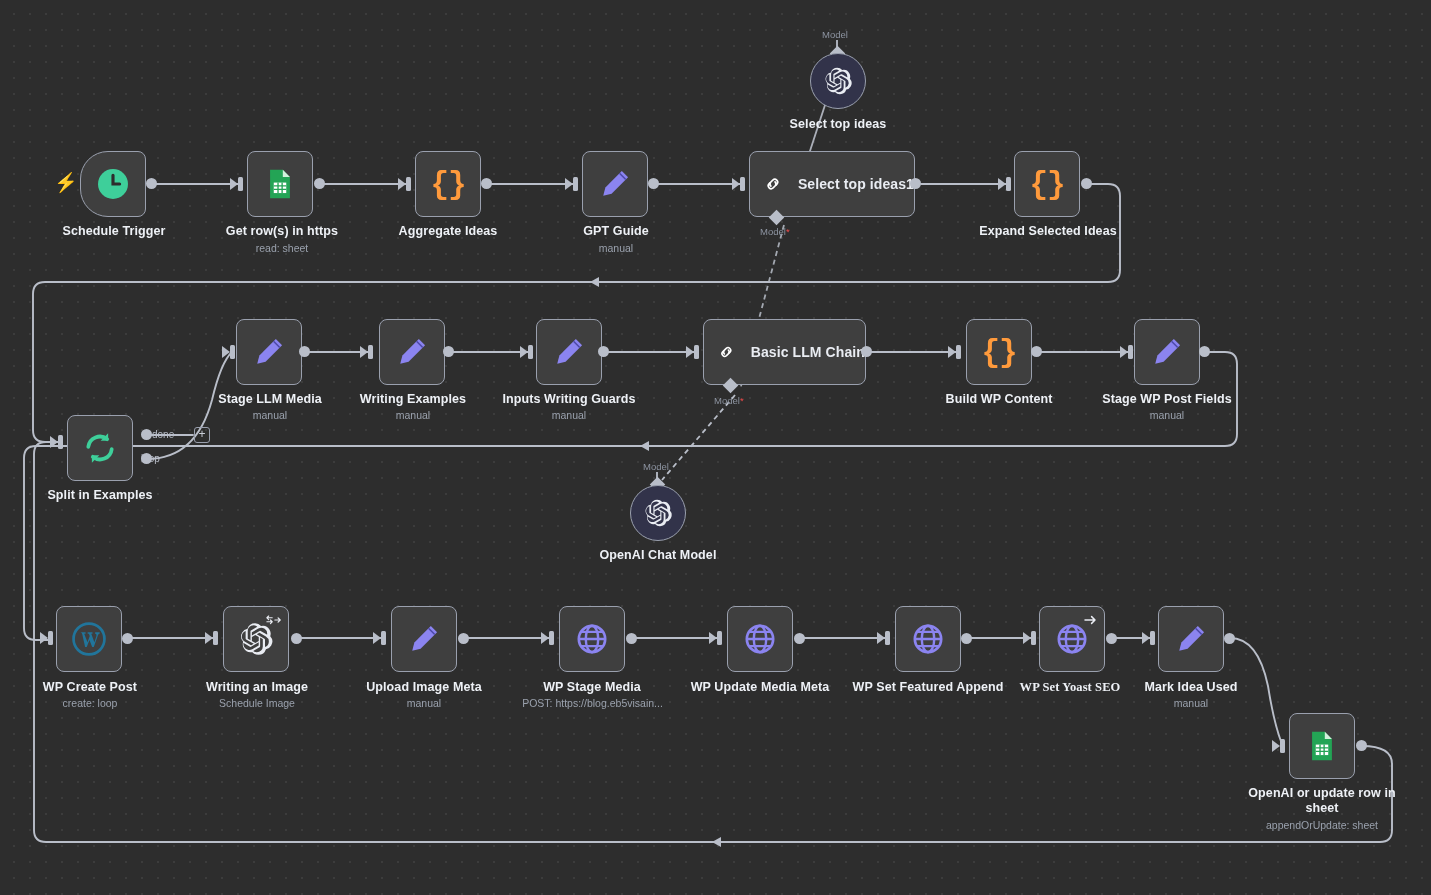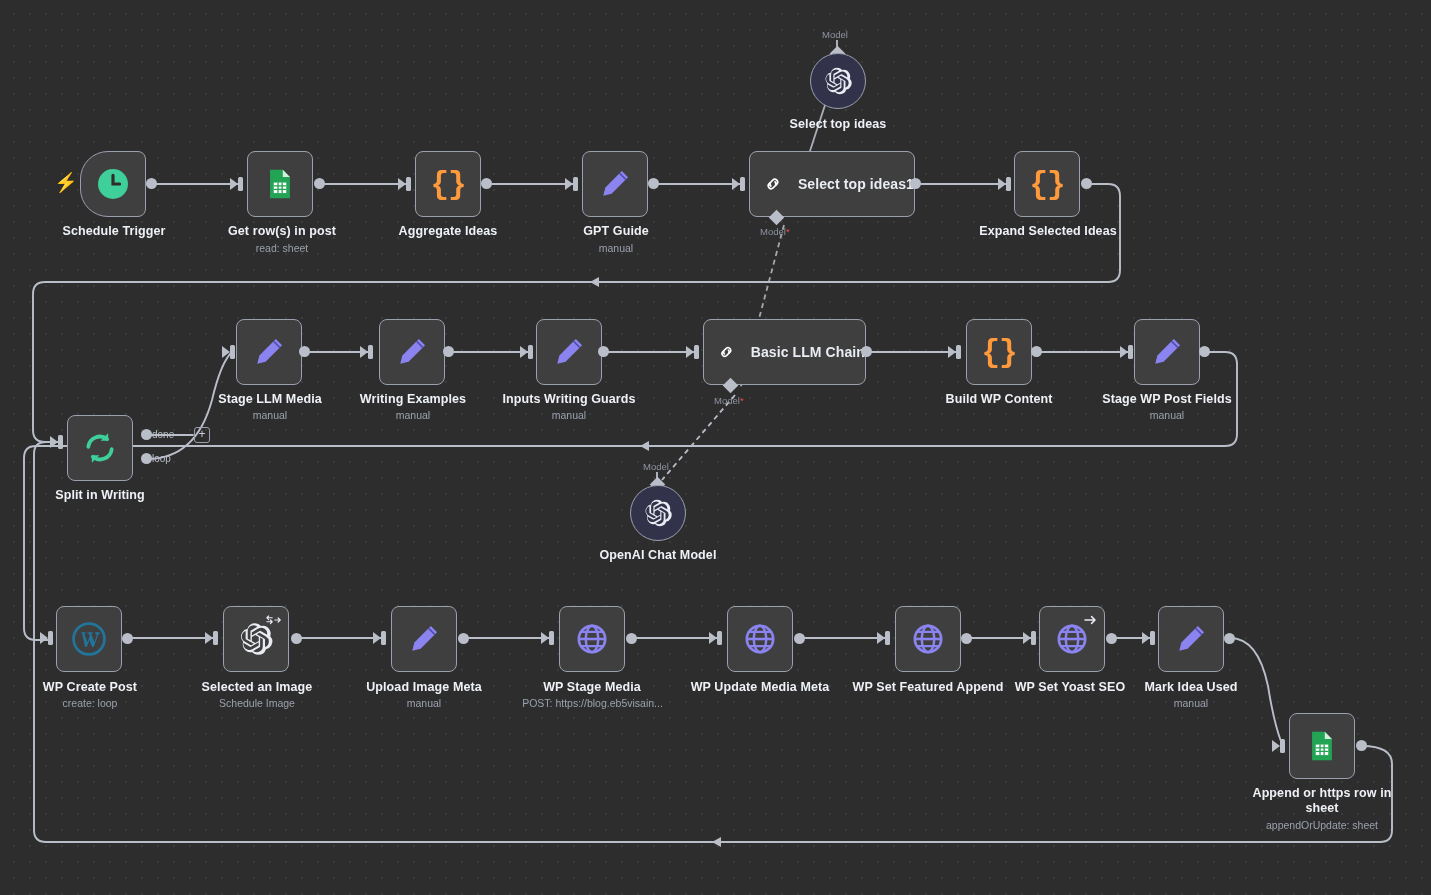--- a/index.html
+++ b/index.html
@@ -185,21 +185,21 @@
   <div class="port-in" style="left:230px; top:178px;"></div>
   <div class="node sq" style="left:247px; top:151px;">
     <svg class="ic" width="34" height="34" viewBox="0 0 24 24">
       <path d="M5 2 h9 l5 5 v15 h-14 z" fill="#23a455"></path>
       <path d="M14 2 l5 5 h-5 z" fill="#d2f0dc"></path>
       <rect x="7.6" y="11" width="8.8" height="7.4" fill="#ffffff"></rect>
       <path d="M7.6 13.3 H16.4 M7.6 15.8 H16.4 M10.6 11 V18.4 M13.5 11 V18.4" stroke="#23a455" stroke-width="0.95"></path>
     </svg>
   </div>
   <div class="port-out" style="left:314px; top:178px;"></div>
-  <div class="nlabel" style="left:202px; top:224px; width:160px;">Get row(s) in post</div>
+  <div class="nlabel" style="left:202px; top:224px; width:160px;">Get row(s) in https</div>
   <div class="nsub" style="left:202px; top:242px; width:160px;">read: sheet</div>
 
   <div class="port-in-bar" style="left:406px; top:177px;"></div>
   <div class="port-in" style="left:398px; top:178px;"></div>
   <div class="node sq" style="left:415px; top:151px;">
     <span class="braces">{}</span>
   </div>
   <div class="port-out" style="left:481px; top:178px;"></div>
   <div class="nlabel" style="left:368px; top:224px; width:160px;">Aggregate Ideas</div>
 
@@ -254,22 +254,22 @@
       <path d="M4.2 11.2a7.8 7.8 0 0 1 12.6-5.1" stroke="#3ecf9a" stroke-width="2.5" fill="none" stroke-linecap="round"></path>
       <path d="M19.8 12.8a7.8 7.8 0 0 1-12.6 5.1" stroke="#3ecf9a" stroke-width="2.5" fill="none" stroke-linecap="round"></path>
       <path d="M17.4 2.2 l0 5 -5 0 z" fill="#3ecf9a"></path>
       <path d="M6.6 21.8 l0 -5 5 0 z" fill="#3ecf9a"></path>
     </svg>
   </div>
   <div class="port-out" style="left:141px; top:429px;"></div>
   <div class="out-tag" style="left:152px; top:429px;">done</div>
   <div class="plus-btn" style="left:194px; top:427px;">+</div>
   <div class="port-out" style="left:141px; top:453px;"></div>
-  <div class="out-tag" style="left:152px; top:453px;">loop</div>
-  <div class="nlabel" style="left:20px; top:488px; width:160px;">Split in Writing</div>
+  <div class="out-tag" style="left:141px; top:453px;">loop</div>
+  <div class="nlabel" style="left:20px; top:488px; width:160px;">Split in Examples</div>
 
   <div class="port-in-bar" style="left:230px; top:345px;"></div>
   <div class="port-in" style="left:222px; top:346px;"></div>
   <div class="node sq" style="left:236px; top:319px;">
     <svg class="ic" width="34" height="34" viewBox="0 0 24 24">
       <path d="M16.8 2.8 l4.4 4.4 -11.6 11.6 -5.9 1.5 1.5 -5.9 z" fill="#8b84f0"></path>
       <path d="M15.2 4.4 l4.4 4.4" stroke="#4d49a8" stroke-width="1.1"></path>
     </svg>
   </div>
   <div class="port-out" style="left:299px; top:346px;"></div>
@@ -364,21 +364,21 @@
     </svg>
     <span class="corner-ic">
       <svg width="16" height="12" viewBox="0 0 18 12">
         <path d="M1 3.5 h6 M1 3.5 l2 -2 M1 3.5 l2 2" stroke="#e9ecf2" stroke-width="1.3" fill="none" stroke-linecap="round"></path>
         <path d="M1 8 h6 M7 8 l-2 -2 M7 8 l-2 2" stroke="#e9ecf2" stroke-width="1.3" fill="none" stroke-linecap="round"></path>
         <path d="M10 6 h6 M16 6 l-2.4 -2.4 M16 6 l-2.4 2.4" stroke="#e9ecf2" stroke-width="1.4" fill="none" stroke-linecap="round"></path>
       </svg>
     </span>
   </div>
   <div class="port-out" style="left:291px; top:633px;"></div>
-  <div class="nlabel" style="left:176px; top:680px; width:162px;">Selected an Image</div>
+  <div class="nlabel" style="left:176px; top:680px; width:162px;">Writing an Image</div>
   <div class="nsub" style="left:176px; top:697px; width:162px;">Schedule Image</div>
 
   <div class="port-in-bar" style="left:381px; top:631px;"></div>
   <div class="port-in" style="left:373px; top:632px;"></div>
   <div class="node sq" style="left:391px; top:606px;">
     <svg class="ic" width="34" height="34" viewBox="0 0 24 24">
       <path d="M16.8 2.8 l4.4 4.4 -11.6 11.6 -5.9 1.5 1.5 -5.9 z" fill="#8b84f0"></path>
       <path d="M15.2 4.4 l4.4 4.4" stroke="#4d49a8" stroke-width="1.1"></path>
     </svg>
   </div>
@@ -431,21 +431,21 @@
       <ellipse cx="12" cy="12" rx="4.4" ry="9.3" fill="none" stroke="#8b84f0" stroke-width="1.7"></ellipse>
       <path d="M2.7 12 H21.3 M4.1 7 H19.9 M4.1 17 H19.9" stroke="#8b84f0" stroke-width="1.6"></path>
     </svg>
     <span class="corner-ic">
       <svg width="14" height="12" viewBox="0 0 14 12">
         <path d="M1 6 h10 M11 6 l-3.4 -3.4 M11 6 l-3.4 3.4" stroke="#e9ecf2" stroke-width="1.5" fill="none" stroke-linecap="round"></path>
       </svg>
     </span>
   </div>
   <div class="port-out" style="left:1106px; top:633px;"></div>
-  <div class="nlabel" style="left:991px; top:680px; width:158px;">WP Set Yoast SEO</div>
+  <div class="nlabel" style="left:991px; top:680px; width:158px;font-family:Liberation Serif, serif;">WP Set Yoast SEO</div>
 
   <div class="port-in-bar" style="left:1150px; top:631px;"></div>
   <div class="port-in" style="left:1142px; top:632px;"></div>
   <div class="node sq" style="left:1158px; top:606px;">
     <svg class="ic" width="34" height="34" viewBox="0 0 24 24">
       <path d="M16.8 2.8 l4.4 4.4 -11.6 11.6 -5.9 1.5 1.5 -5.9 z" fill="#8b84f0"></path>
       <path d="M15.2 4.4 l4.4 4.4" stroke="#4d49a8" stroke-width="1.1"></path>
     </svg>
   </div>
   <div class="port-out" style="left:1224px; top:633px;"></div>
@@ -456,16 +456,16 @@
   <div class="port-in" style="left:1272px; top:740px;"></div>
   <div class="node sq" style="left:1289px; top:713px;">
     <svg class="ic" width="34" height="34" viewBox="0 0 24 24">
       <path d="M5 2 h9 l5 5 v15 h-14 z" fill="#23a455"></path>
       <path d="M14 2 l5 5 h-5 z" fill="#d2f0dc"></path>
       <rect x="7.6" y="11" width="8.8" height="7.4" fill="#ffffff"></rect>
       <path d="M7.6 13.3 H16.4 M7.6 15.8 H16.4 M10.6 11 V18.4 M13.5 11 V18.4" stroke="#23a455" stroke-width="0.95"></path>
     </svg>
   </div>
   <div class="port-out" style="left:1356px; top:740px;"></div>
-  <div class="nlabel wrap" style="left:1244px; top:786px; width:156px;">Append or https row in sheet</div>
+  <div class="nlabel wrap" style="left:1244px; top:786px; width:156px;">OpenAI or update row in sheet</div>
   <div class="nsub" style="left:1232px; top:819px; width:180px;">appendOrUpdate: sheet</div>
 
 </div>
 
 </body></html>

